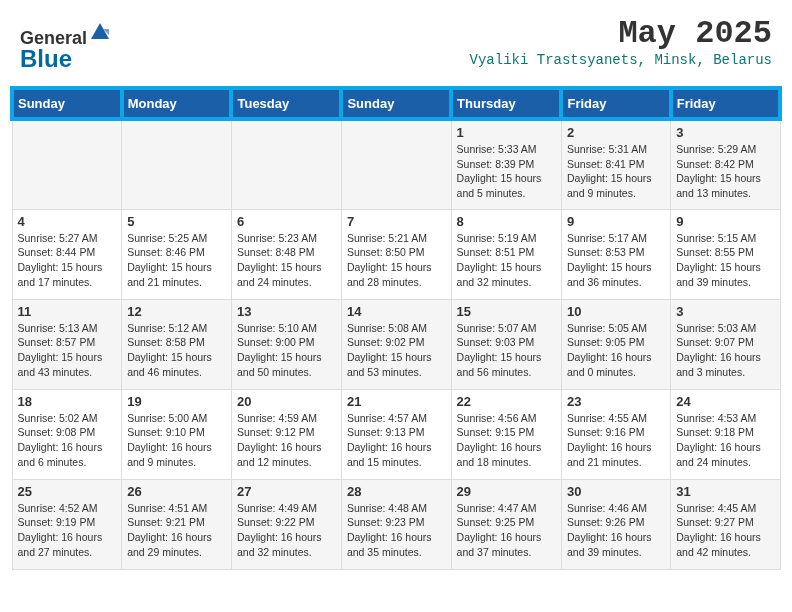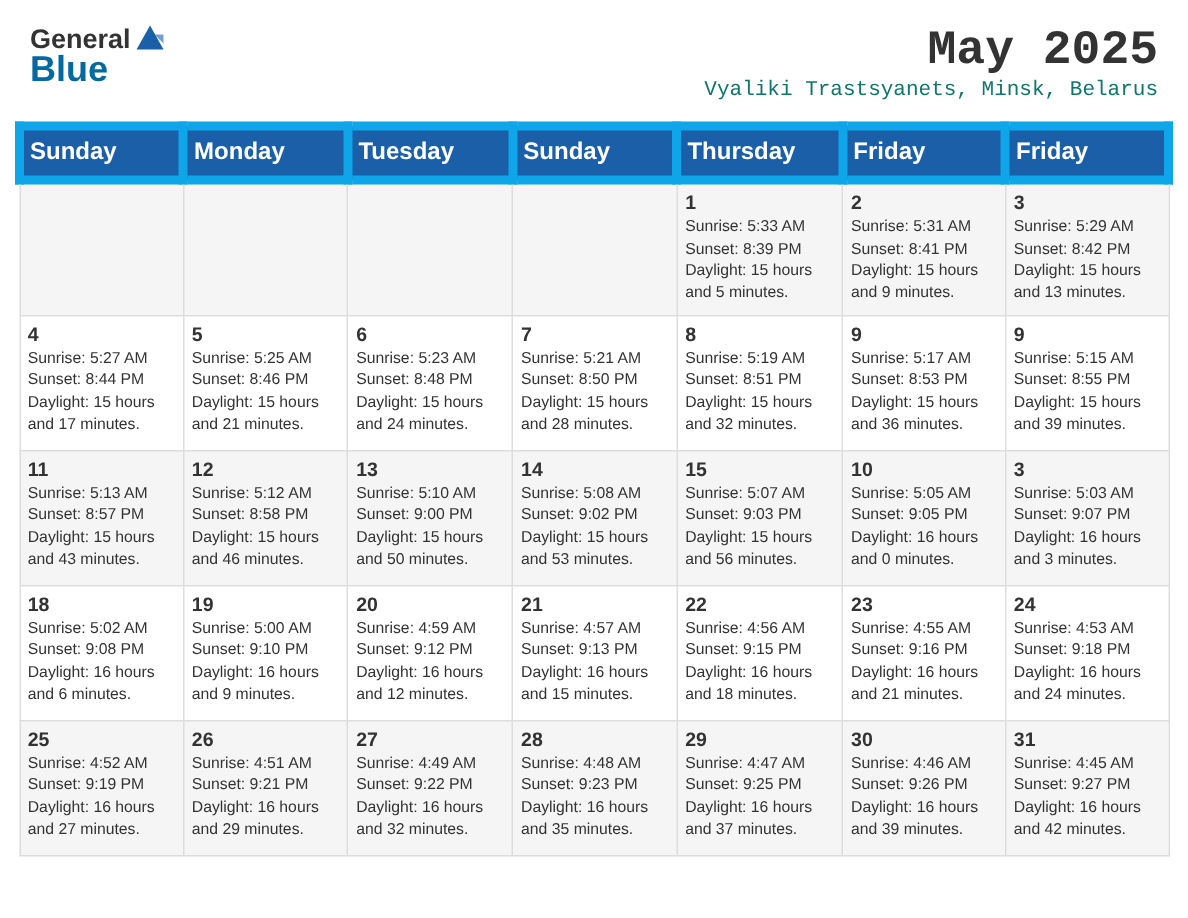--- a/index.html
+++ b/index.html
@@ -44,23 +44,23 @@
       border-collapse: collapse;
       border: 1px solid #ccc;
     }
     thead tr {
       background-color: #1a5fa8;
       color: white;
     }
     thead th {
       padding: 6px 4px;
       text-align: left;
-      font-size: 16px;
+      font-size: 13px;
       font-weight: bold;
-      border: 6px solid #0ea5e9;
+      border: 4px solid #0ea5e9;
     }
     tbody tr {
       vertical-align: top;
     }
     tbody td {
       border: 1px solid #ddd;
       padding: 4px 5px;
       font-size: 11px;
       color: #333;
       height: 90px;
@@ -88,21 +88,21 @@
     tbody tr:nth-child(odd) .empty-cell {
       background: #f5f5f5 !important;
     }
   </style>
 </head>
 <body>
 
 <div class="header">
   <div class="logo">
     <div class="logo-row">
-      <span style="font-size:18px;font-weight:bold;color:#333;">General</span>
+      <span style="font-size:18px;font-weight:bold;color:#333;margin-top:13px;">General</span>
       <svg width="22" height="22" viewBox="0 0 22 22" style="margin-left:2px;">
         <polygon points="11,2 20,18 2,18" fill="#1a5fa8"></polygon>
         <polygon points="14,8 20,8 20,14" fill="#1a5fa8" opacity="0.6"></polygon>
       </svg>
     </div>
     <span style="font-size:24px;font-weight:bold;color:#0369a1;margin-top:-4px;">Blue</span>
   </div>
   <div class="title-section">
     <div class="month-title">May 2025</div>
     <div class="location-title">Vyaliki Trastsyanets, Minsk, Belarus</div>

